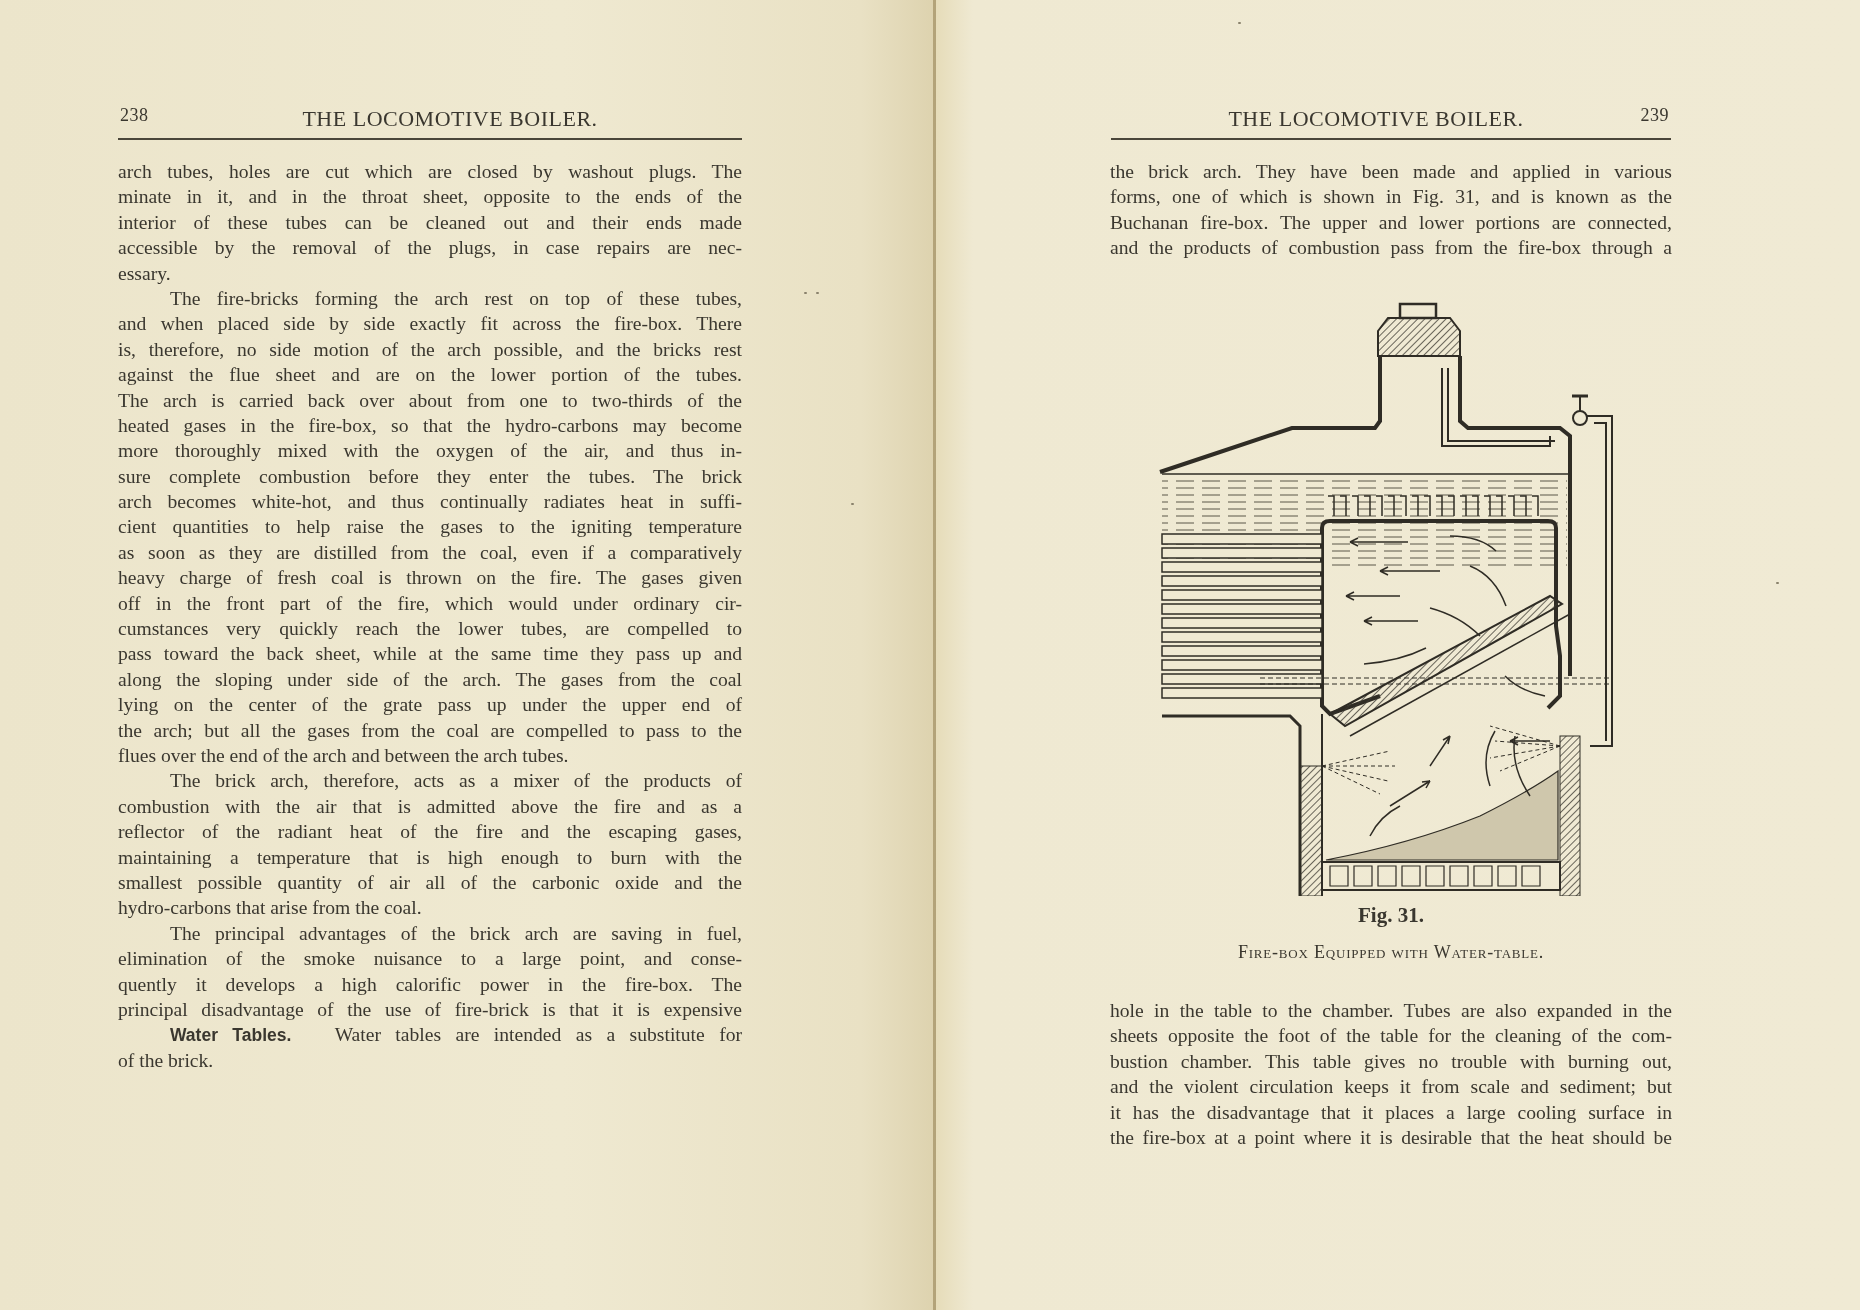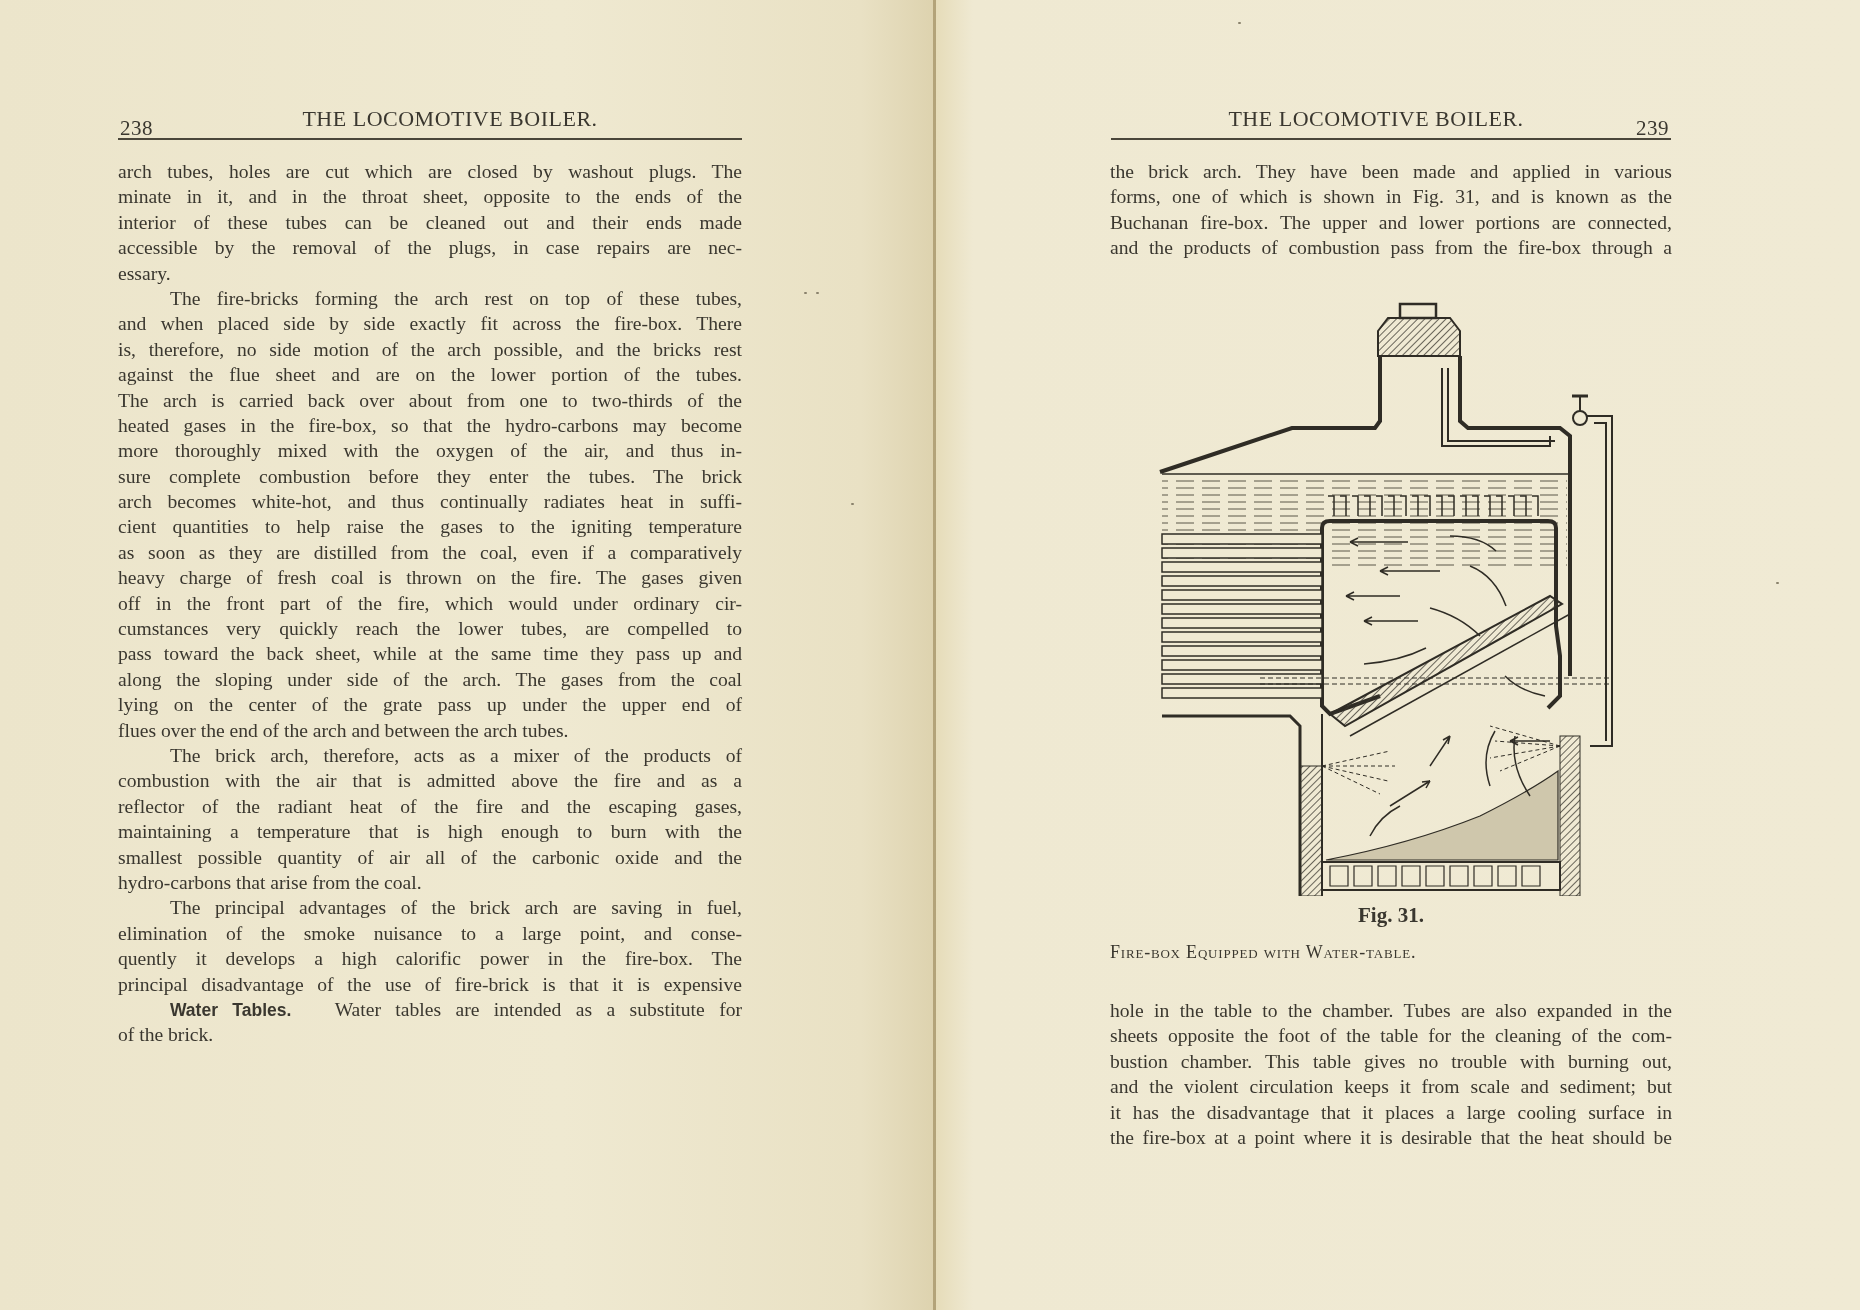--- a/index.html
+++ b/index.html
@@ -18,21 +18,21 @@
     left:936px; width:924px;
     background:linear-gradient(to right,#e6dcb9 0%,#efe9d2 4%,#f0ead4 100%);
   }
   .gutter {
     position:absolute; left:933px; top:0; width:3px; height:1310px;
     background:#9c8a5c; opacity:.65;
   }
   .running-head {
     position:absolute; top:104px; height:36px; font-size:22px; letter-spacing:0.5px;
   }
-  .running-head .folio { position:absolute; top:12px; font-size:21px; }
+  .running-head .folio { position:absolute; top:1px; font-size:18px; }
   .running-head .title { position:absolute; left:0; right:0; text-align:center; top:2px; }
   .running-head .rule {
     position:absolute; left:0; right:0; bottom:0; height:2px; background:#4a463a;
   }
   .left .running-head { left:118px; width:624px; }
   .left .running-head .folio { left:2px; }
   .left .running-head .title { left:40px; }
   .right .running-head { left:175px; width:560px; }
   .right .running-head .folio { right:2px; }
   .right .running-head .title { right:30px; }
@@ -44,21 +44,21 @@
   .left .textblock { left:118px; width:624px; top:159px; }
   .right .textblock.top { left:174px; width:562px; top:159px; }
   .right .textblock.bottom { left:174px; width:562px; top:998px; }
   .line { display:block; white-space:nowrap; text-align:justify; text-align-last:justify; height:25.4px; }
   .line.last { text-align-last:left; }
   .line.indent { padding-left:52px; }
   .sidehead { font-family:"Liberation Sans","DejaVu Sans",sans-serif; font-weight:bold; font-size:17.5px; }
 
   .figure { position:absolute; left:214px; top:296px; width:520px; height:600px; }
   .fig-num { position:absolute; left:174px; width:562px; top:903px; text-align:center; font-size:21px; font-weight:bold; }
-  .fig-caption { position:absolute; left:174px; width:562px; top:942px; font-size:18px; letter-spacing:0.8px; font-variant:small-caps; }
+  .fig-caption { position:absolute; left:174px; width:562px; top:942px; text-align:center; font-size:18px; letter-spacing:0.8px; font-variant:small-caps; }
 
   .speck { position:absolute; width:3px; height:2px; background:#8a826c; border-radius:1px; }
 </style>
 </head>
 <body>
 
 <div class="page left">
   <div class="running-head">
     <span class="folio">238</span>
     <span class="title">THE LOCOMOTIVE BOILER.</span>
@@ -80,20 +80,21 @@
     <span class="line">sure complete combustion before they enter the tubes.  The brick</span>
     <span class="line">arch becomes white-hot, and thus continually radiates heat in suffi-</span>
     <span class="line">cient quantities to help raise the gases to the igniting temperature</span>
     <span class="line">as soon as they are distilled from the coal, even if a comparatively</span>
     <span class="line">heavy charge of fresh coal is thrown on the fire.  The gases given</span>
     <span class="line">off in the front part of the fire, which would under ordinary cir-</span>
     <span class="line">cumstances very quickly reach the lower tubes, are compelled to</span>
     <span class="line">pass toward the back sheet, while at the same time they pass up and</span>
     <span class="line">along the sloping under side of the arch.  The gases from the coal</span>
     <span class="line">lying on the center of the grate pass up under the upper end of</span>
+    <span class="line">the arch; but all the gases from the coal are compelled to pass to the</span>
     <span class="line last">flues over the end of the arch and between the arch tubes.</span>
     <span class="line indent">The brick arch, therefore, acts as a mixer of the products of</span>
     <span class="line">combustion with the air that is admitted above the fire and as a</span>
     <span class="line">reflector of the radiant heat of the fire and the escaping gases,</span>
     <span class="line">maintaining a temperature that is high enough to burn with the</span>
     <span class="line">smallest possible quantity of air all of the carbonic oxide and the</span>
     <span class="line last">hydro-carbons that arise from the coal.</span>
     <span class="line indent">The principal advantages of the brick arch are saving in fuel,</span>
     <span class="line">elimination of the smoke nuisance to a large point, and conse-</span>
     <span class="line">quently it develops a high calorific power in the fire-box.  The</span>

